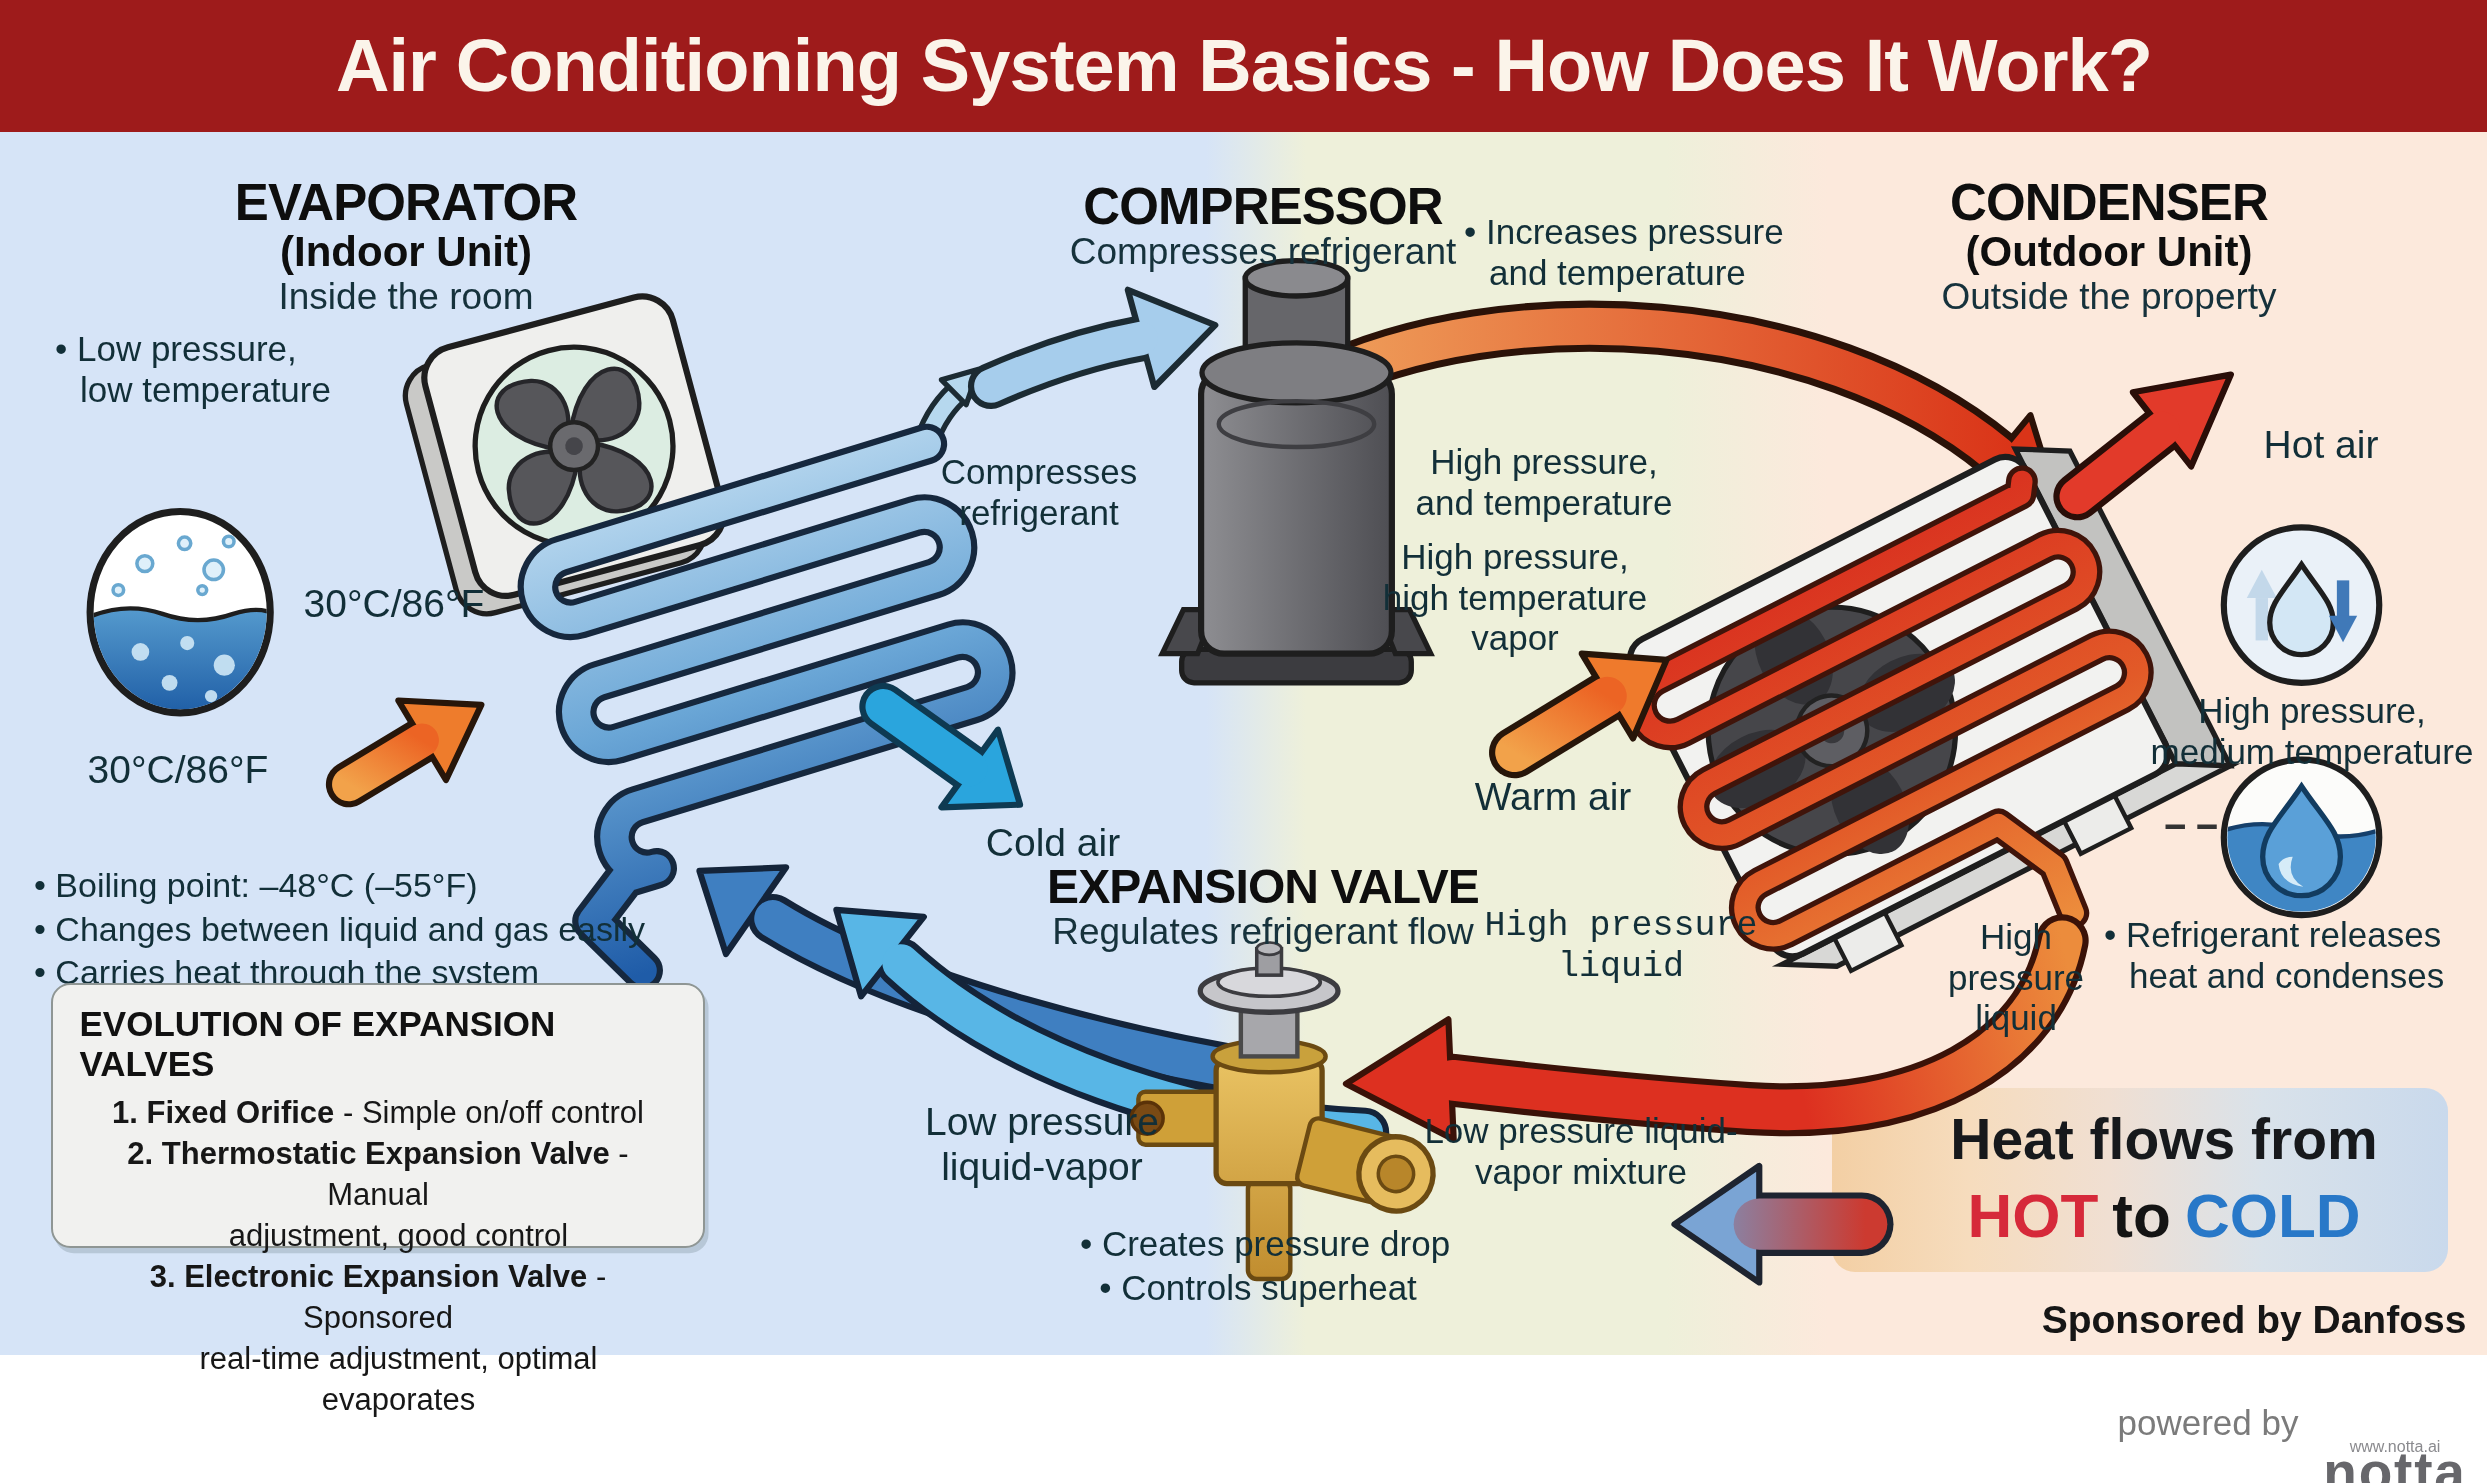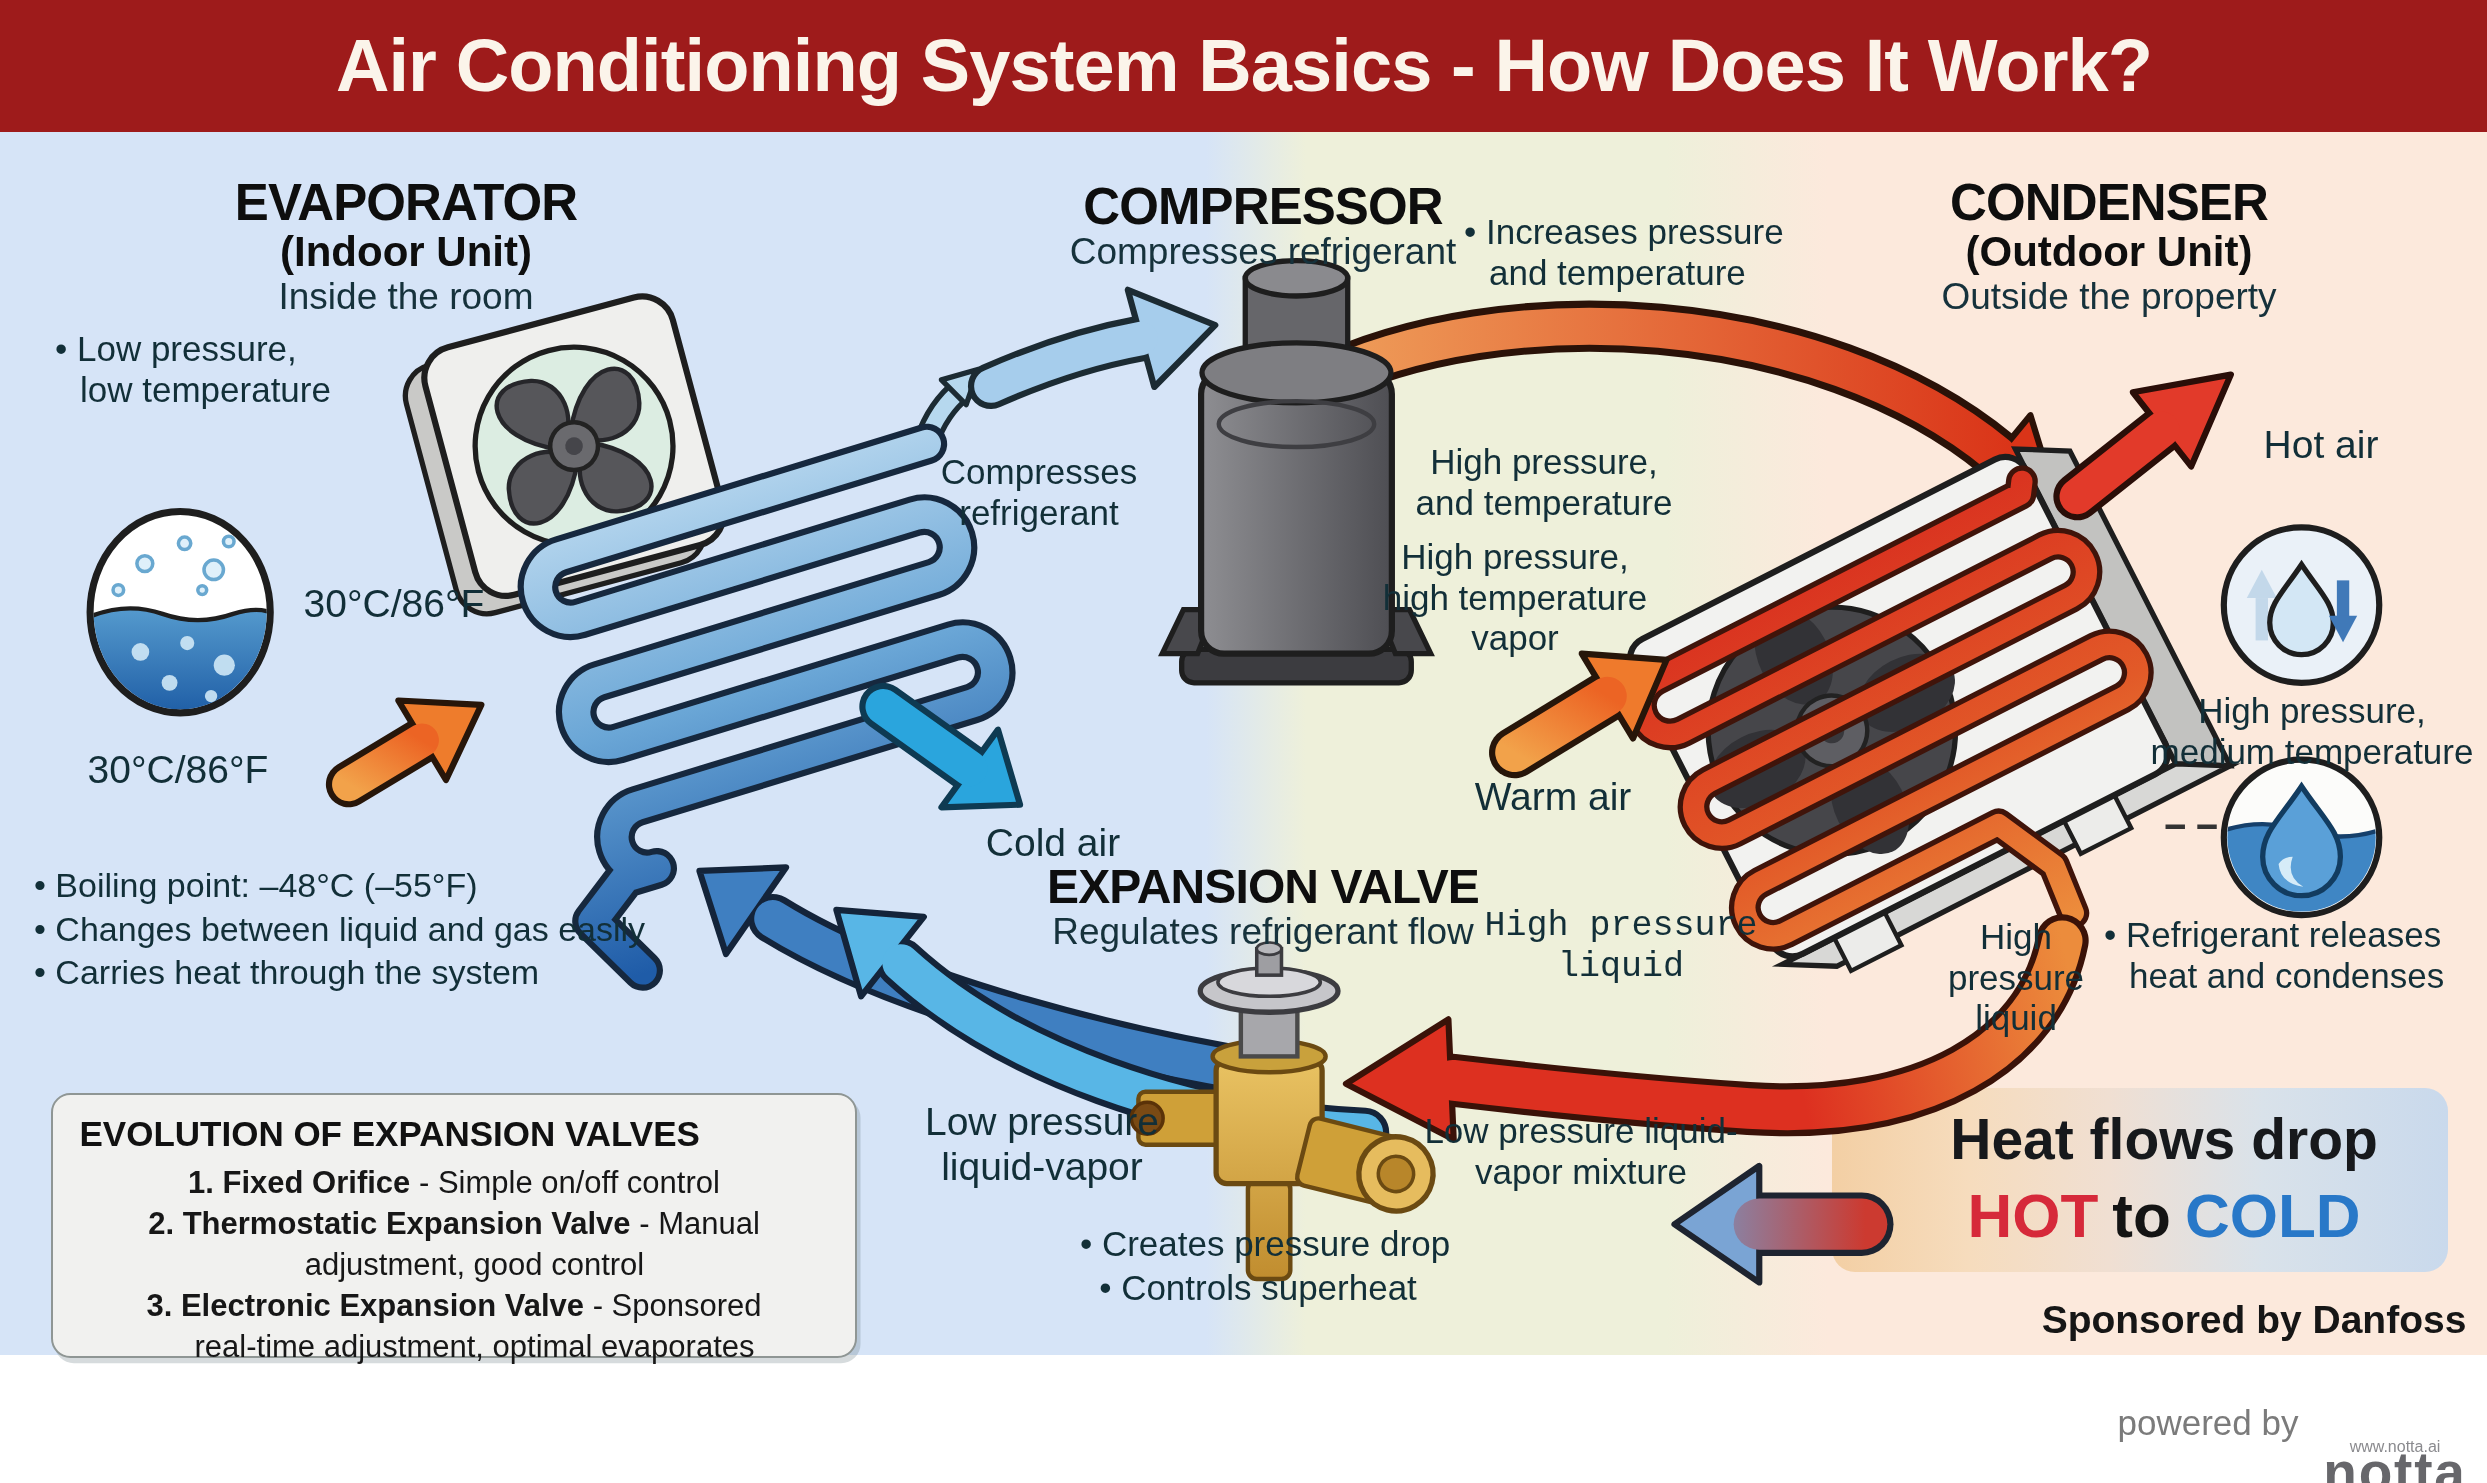--- a/index.html
+++ b/index.html
@@ -6,21 +6,21 @@
   #stage{position:relative;width:2487px;height:1484px;overflow:hidden;
          font-family:"Liberation Sans",sans-serif;}
   
   #panels{position:absolute;left:0;top:132px;width:2487px;height:1223px;z-index:0;
     background:linear-gradient(90deg,#d6e4f7 0%,#d6e4f7 48.5%,#eef0da 52.5%,#eef0da 67%,#fce9dc 73.5%,#fce9dc 100%);}
   #titlebar{position:absolute;left:0;top:0;width:2487px;height:132px;background:#9e1b1b;
     border-bottom:5.3px solid #6e1010;z-index:0;}
   #footerbar{position:absolute;left:0;top:1356px;width:2487px;height:128px;background:#ffffff;z-index:0;}
   #heatbox{position:absolute;left:1832px;top:1088px;width:616px;height:184px;border-radius:23px;z-index:0;
     background:linear-gradient(90deg,#f3cfa4 0%,#f6dcbd 22%,#f0dfd2 45%,#d9e2ea 70%,#c9d9ec 100%);}
-  #evobox{position:absolute;left:51px;top:1093px;width:806px;height:265px;box-sizing:border-box;
+  #evobox{position:absolute;left:51px;top:983px;width:654px;height:265px;box-sizing:border-box;
     background:#f1f1ef;border:2.6px solid #8f9694;border-radius:19.4px;z-index:2;
     box-shadow:3.5px 5.3px 0 rgba(90,110,120,.25);padding:19.4px 26.5px;}
   svg.draw{position:absolute;left:0;top:0;z-index:1;}
   
   .label{position:absolute;z-index:2;color:#122f38;text-align:center;transform:translateX(-50%);
          white-space:nowrap;line-height:1.16;}
   .label.left{transform:none;text-align:left;}
   .ttl{font-size:74px;font-weight:bold;color:#fbf4ea;letter-spacing:-0.9px;}
   .h1{font-size:51px;font-weight:bold;color:#0e0e0e;letter-spacing:-0.9px;}
   .h2{font-size:42px;font-weight:bold;color:#0e0e0e;}
@@ -362,21 +362,21 @@
     <div class="evo-item">
       <span class="b">2. Thermostatic Expansion Valve</span><span> - Manual</span>
       <span style="display:block" class="evo-cont">adjustment, good control</span>
     </div>
     <div class="evo-item">
       <span class="b">3. Electronic Expansion Valve</span><span> - Sponsored</span>
       <span style="display:block" class="evo-cont">real-time adjustment, optimal evaporates</span>
     </div>
   </div>
 
-  <div class="label hb1" style="left:2164px;top:1106px;">Heat flows drop</div>
+  <div class="label hb1" style="left:2164px;top:1106px;">Heat flows from</div>
   <div class="label hb2" style="left:2164px;top:1180px;">
     <span class="hot">HOT</span><span class="toword">to</span><span class="cold">COLD</span>
   </div>
   <div class="label sponsor" style="left:2254px;top:1297px;">Sponsored by Danfoss</div>
 
   <div class="label powered" style="left:2208px;top:1403px;">powered by</div>
   <div class="label brand" style="left:2395px;top:1405px;margin-top:36px;">notta</div>
   <div class="label url" style="left:2395px;top:1438px;">www.notta.ai</div>
 </div>
 

